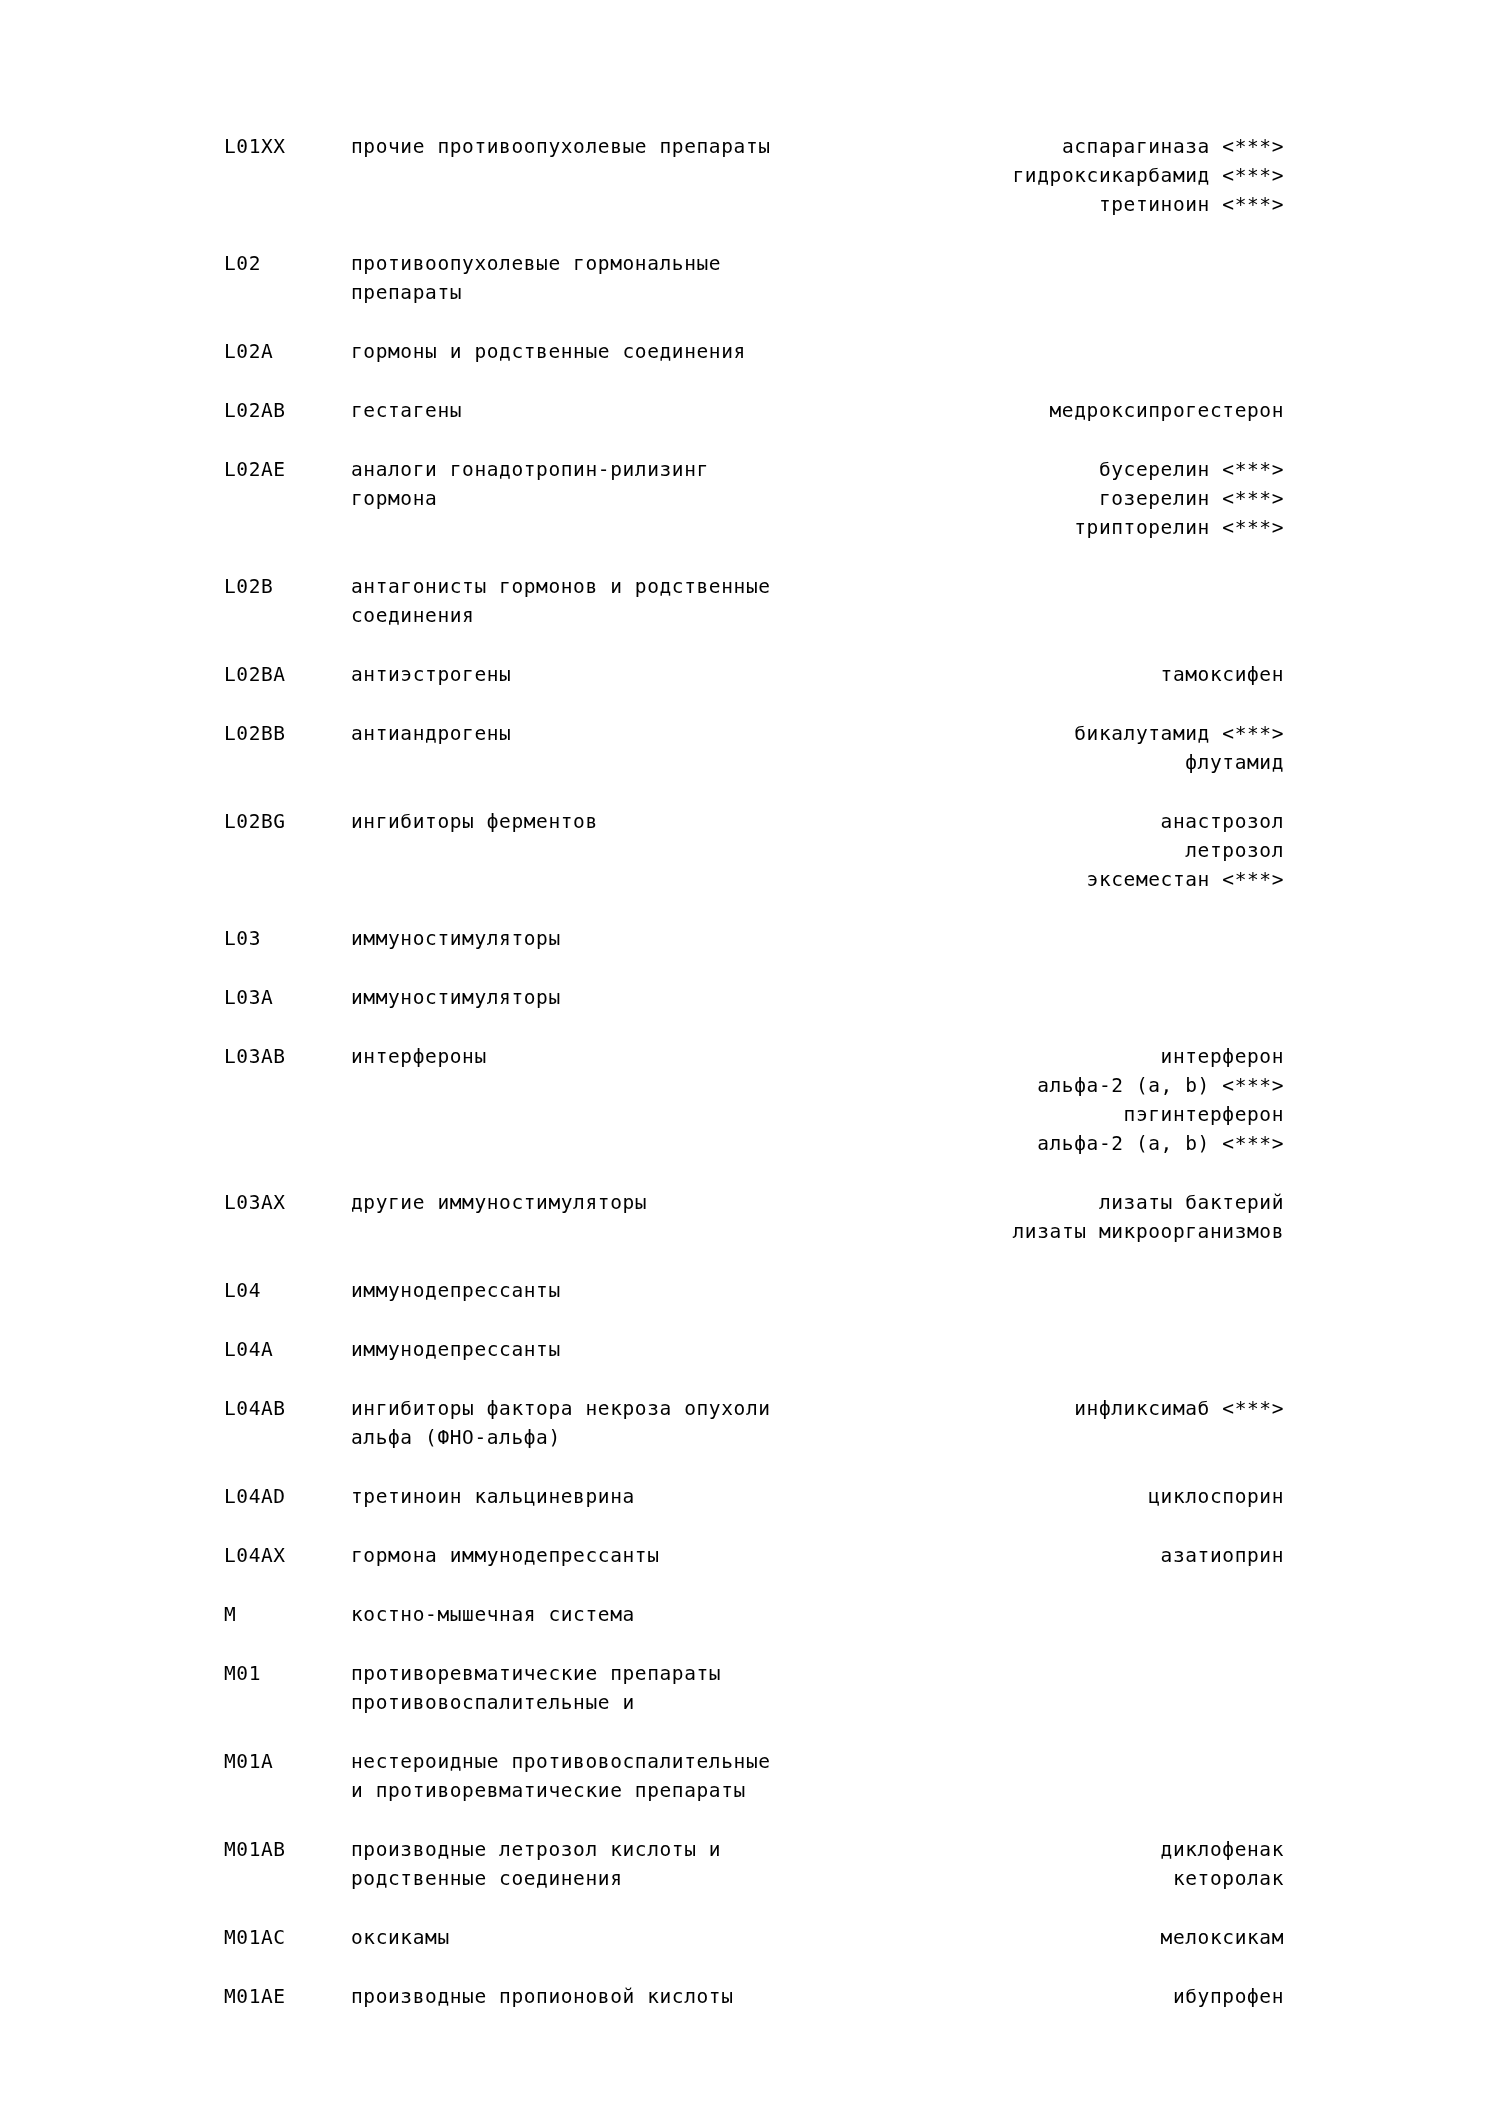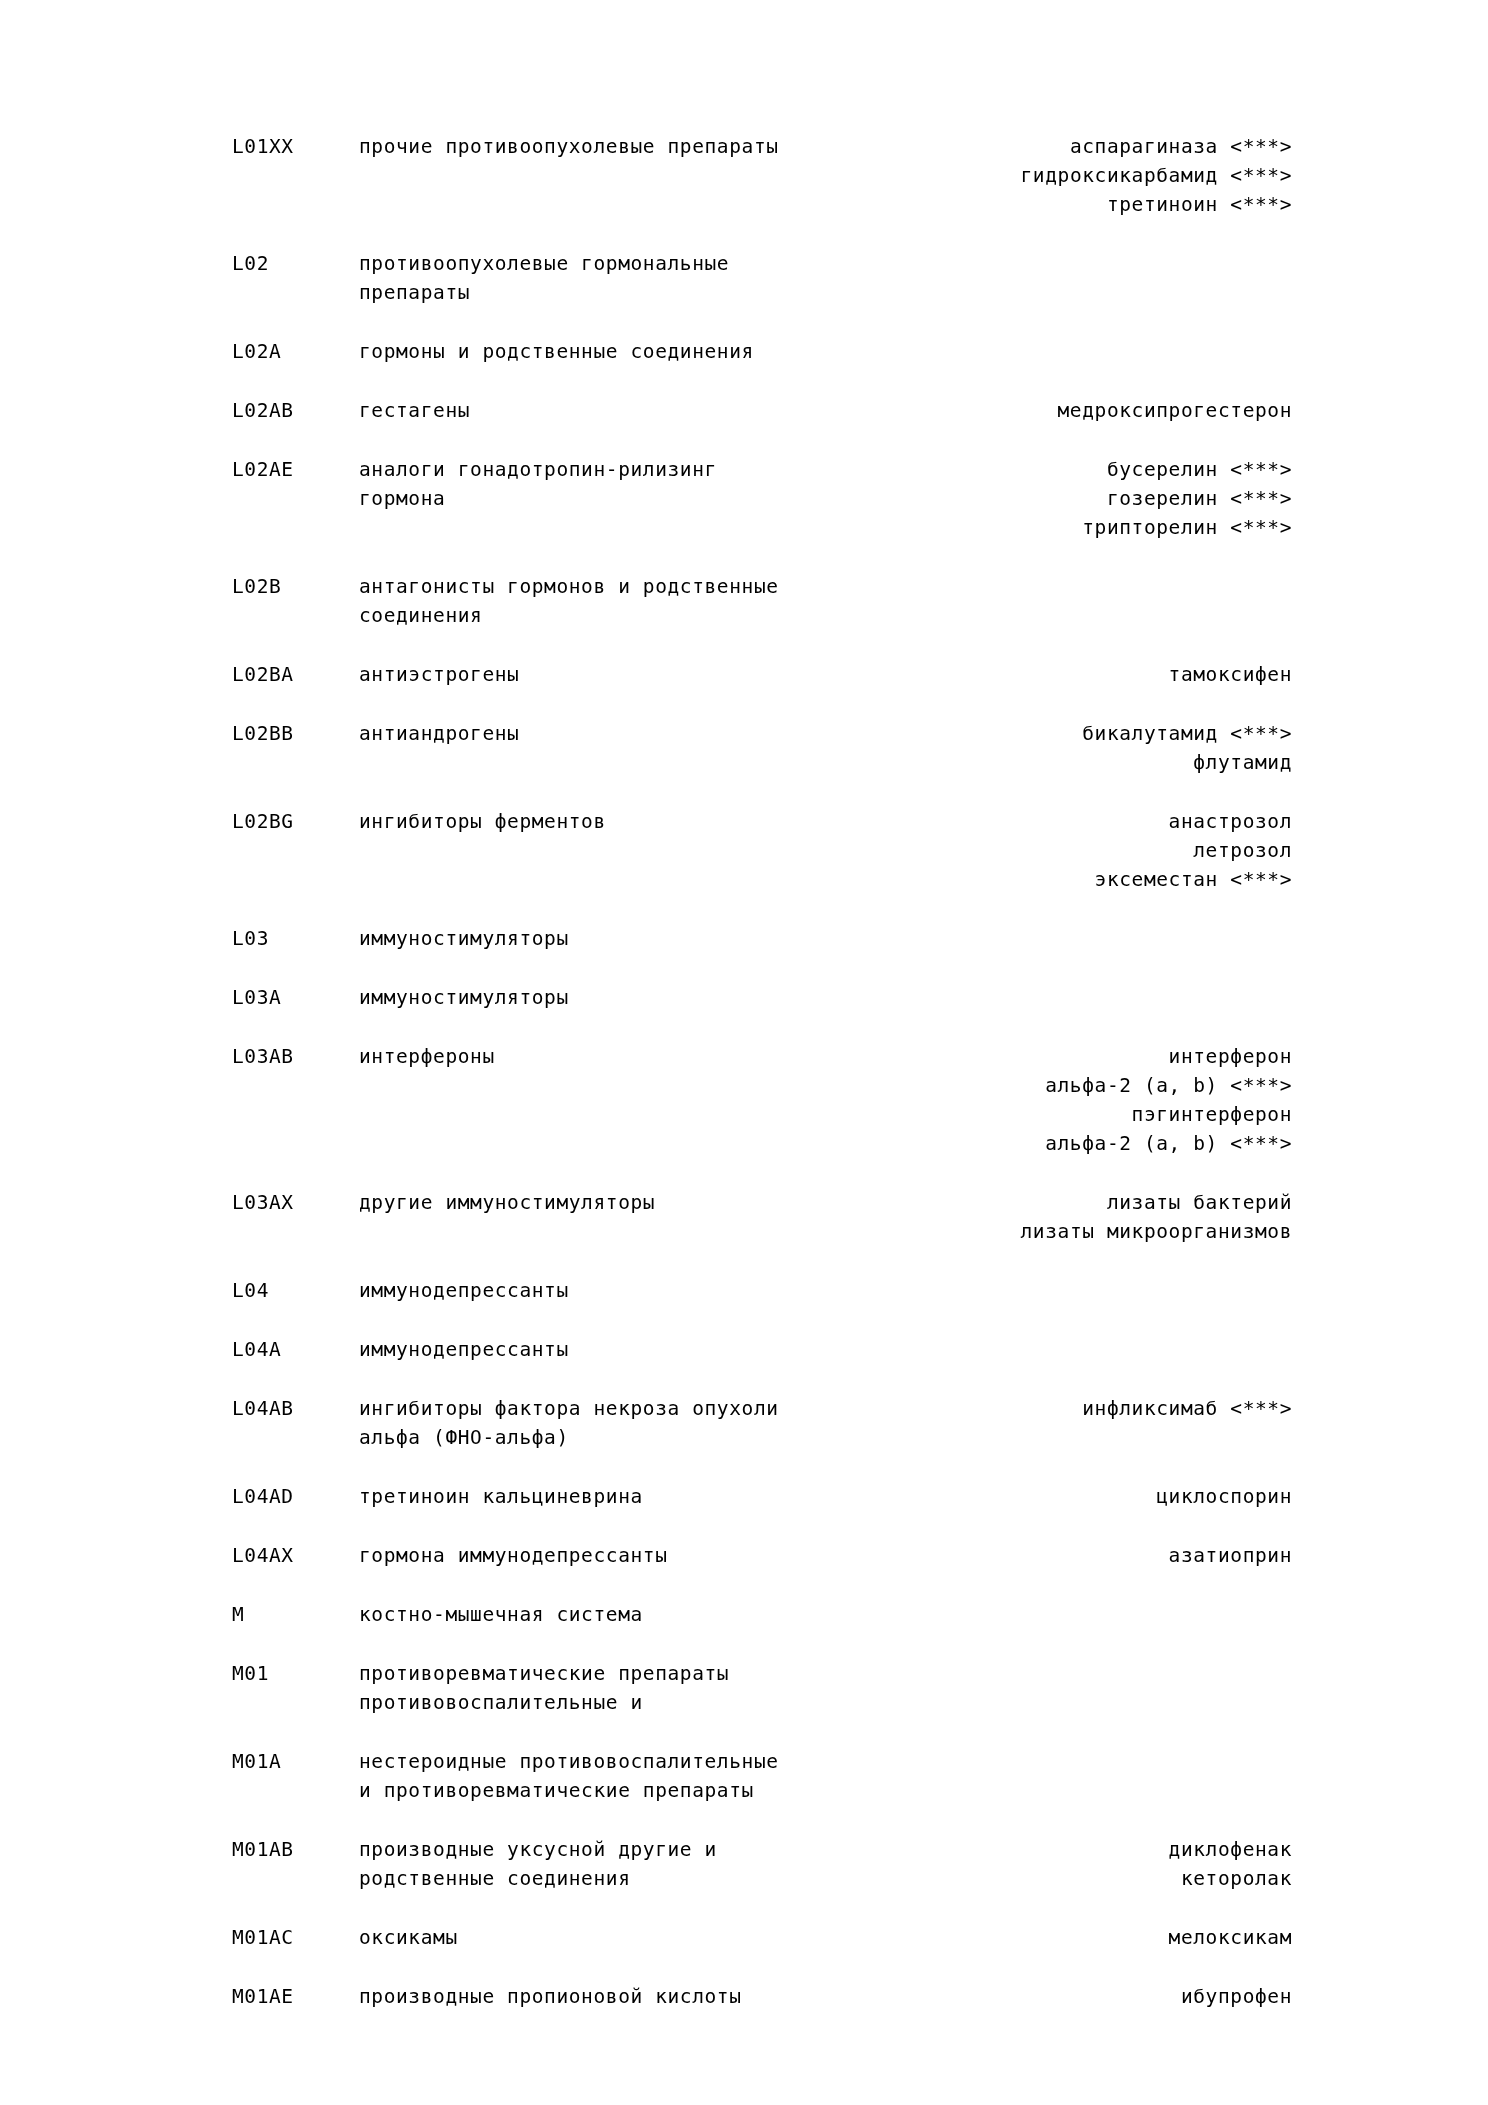--- a/index.html
+++ b/index.html
@@ -13,21 +13,21 @@
     width: 1488px;
     height: 2105px;
     margin: 0 auto;
     background: #ffffff;
     font-family: "DejaVu Sans Mono", "Liberation Mono", monospace;
     color: #000000;
     overflow: hidden;
   }
   .content {
     position: absolute;
-    left: 232px;
+    left: 224px;
     top: 132px;
     width: 1060px;
   }
   .row {
     display: flex;
     align-items: flex-start;
     margin-bottom: 30px;
   }
   .col-code {
     width: 120px;
@@ -249,21 +249,21 @@
         <div class="col-code">M01A</div>
         <div class="col-name">
           <div>нестероидные противовоспалительные</div>
           <div>и противоревматические препараты</div>
         </div>
         <div class="col-drugs empty"></div>
       </div>
       <div class="row">
         <div class="col-code">M01AB</div>
         <div class="col-name">
-          <div>производные уксусной другие и</div>
+          <div>производные летрозол кислоты и</div>
           <div>родственные соединения</div>
         </div>
         <div class="col-drugs">
           <div>диклофенак</div>
           <div>кеторолак</div>
         </div>
       </div>
       <div class="row">
         <div class="col-code">M01AC</div>
         <div class="col-name">

